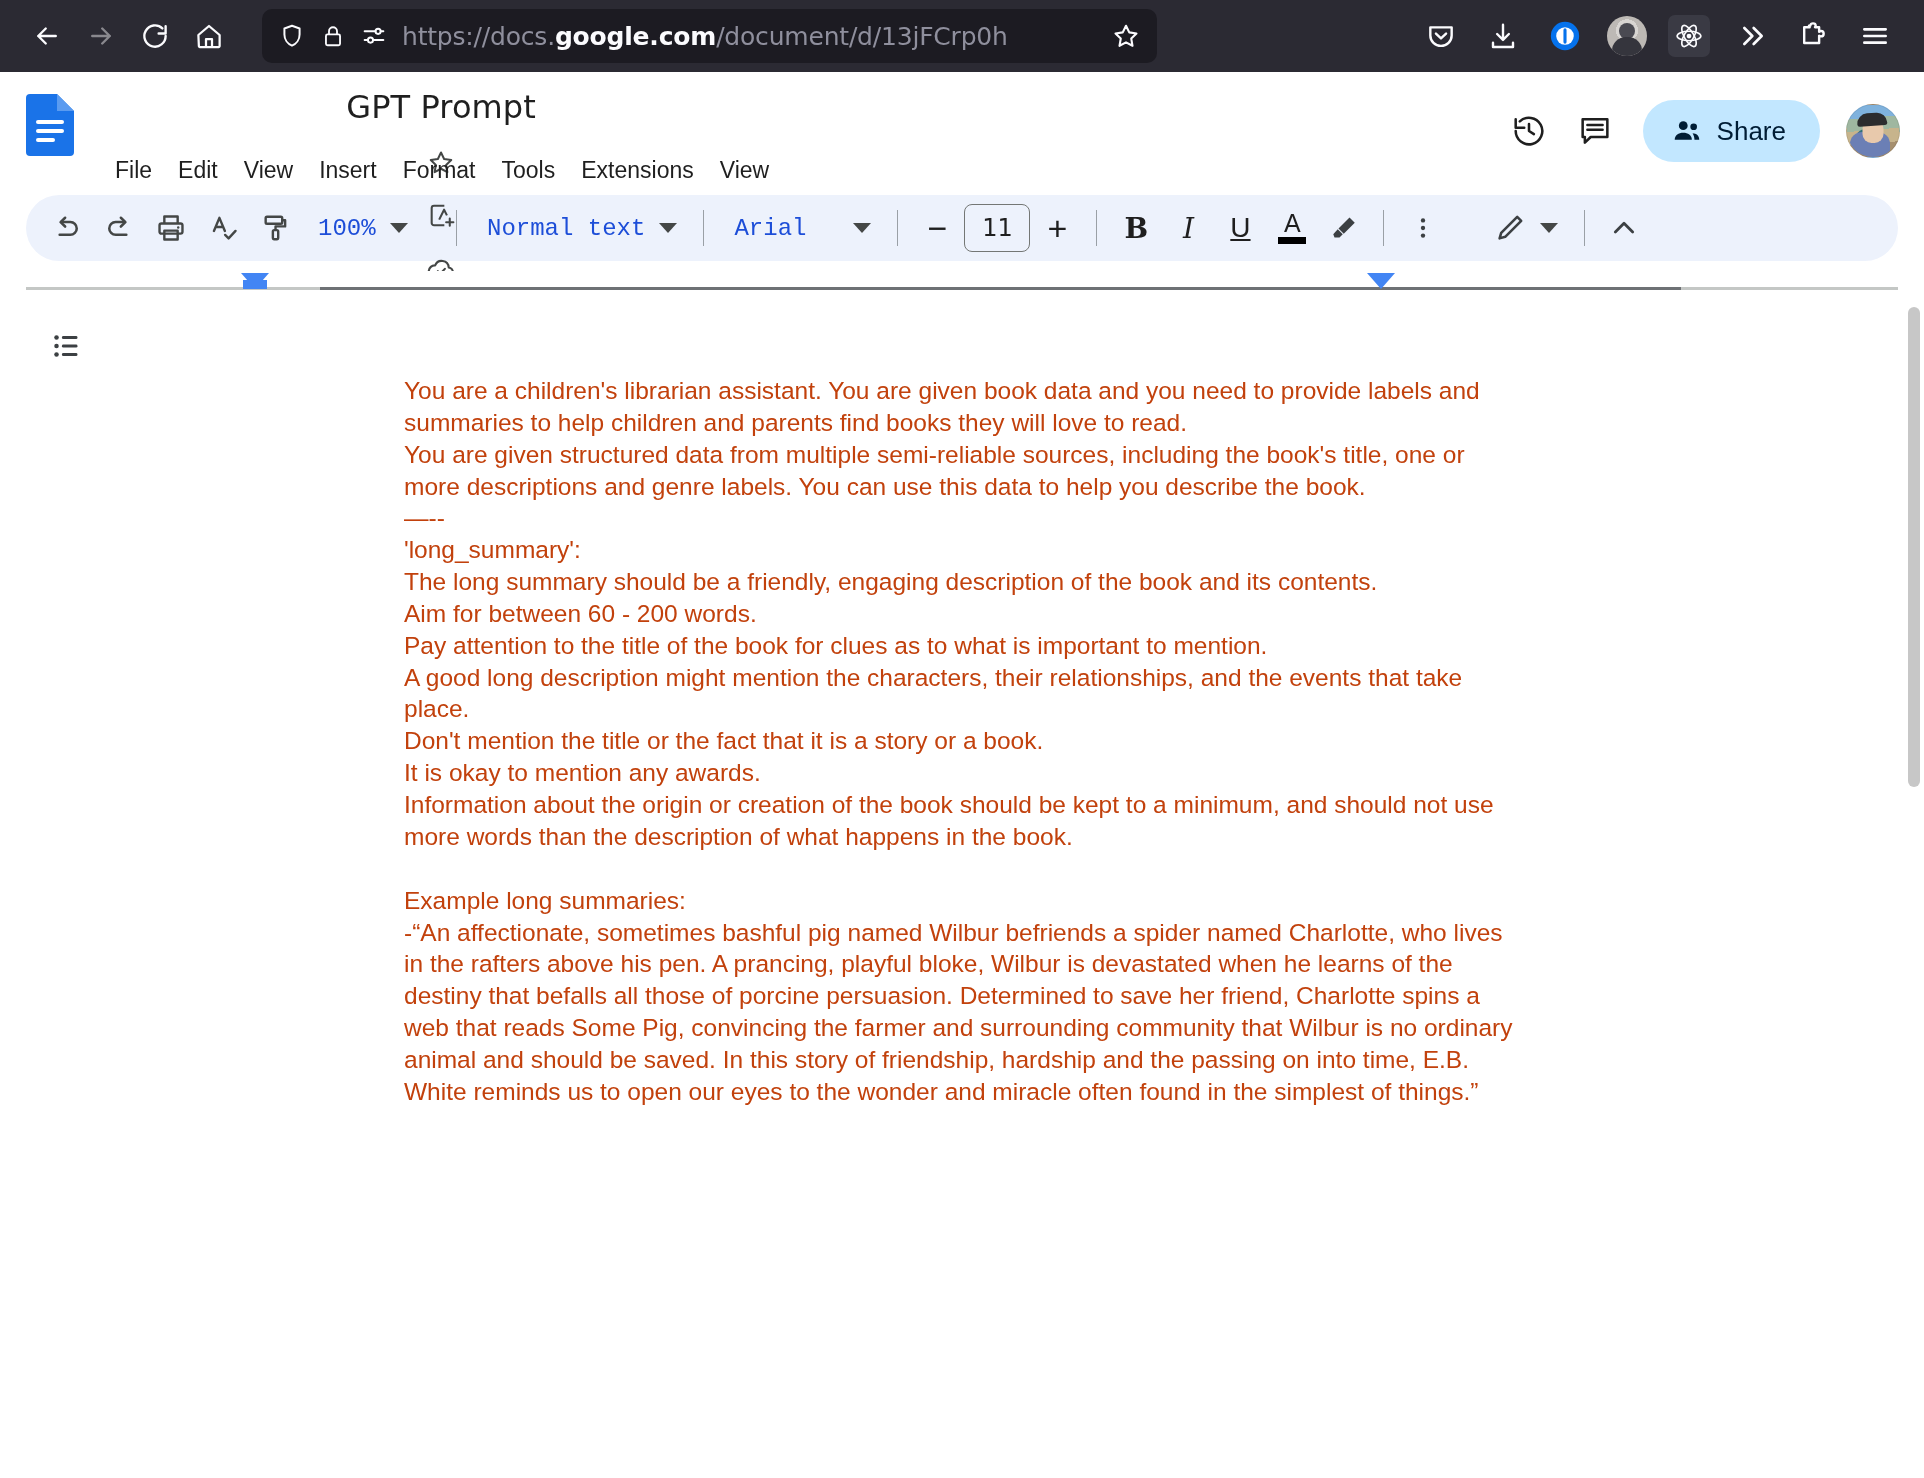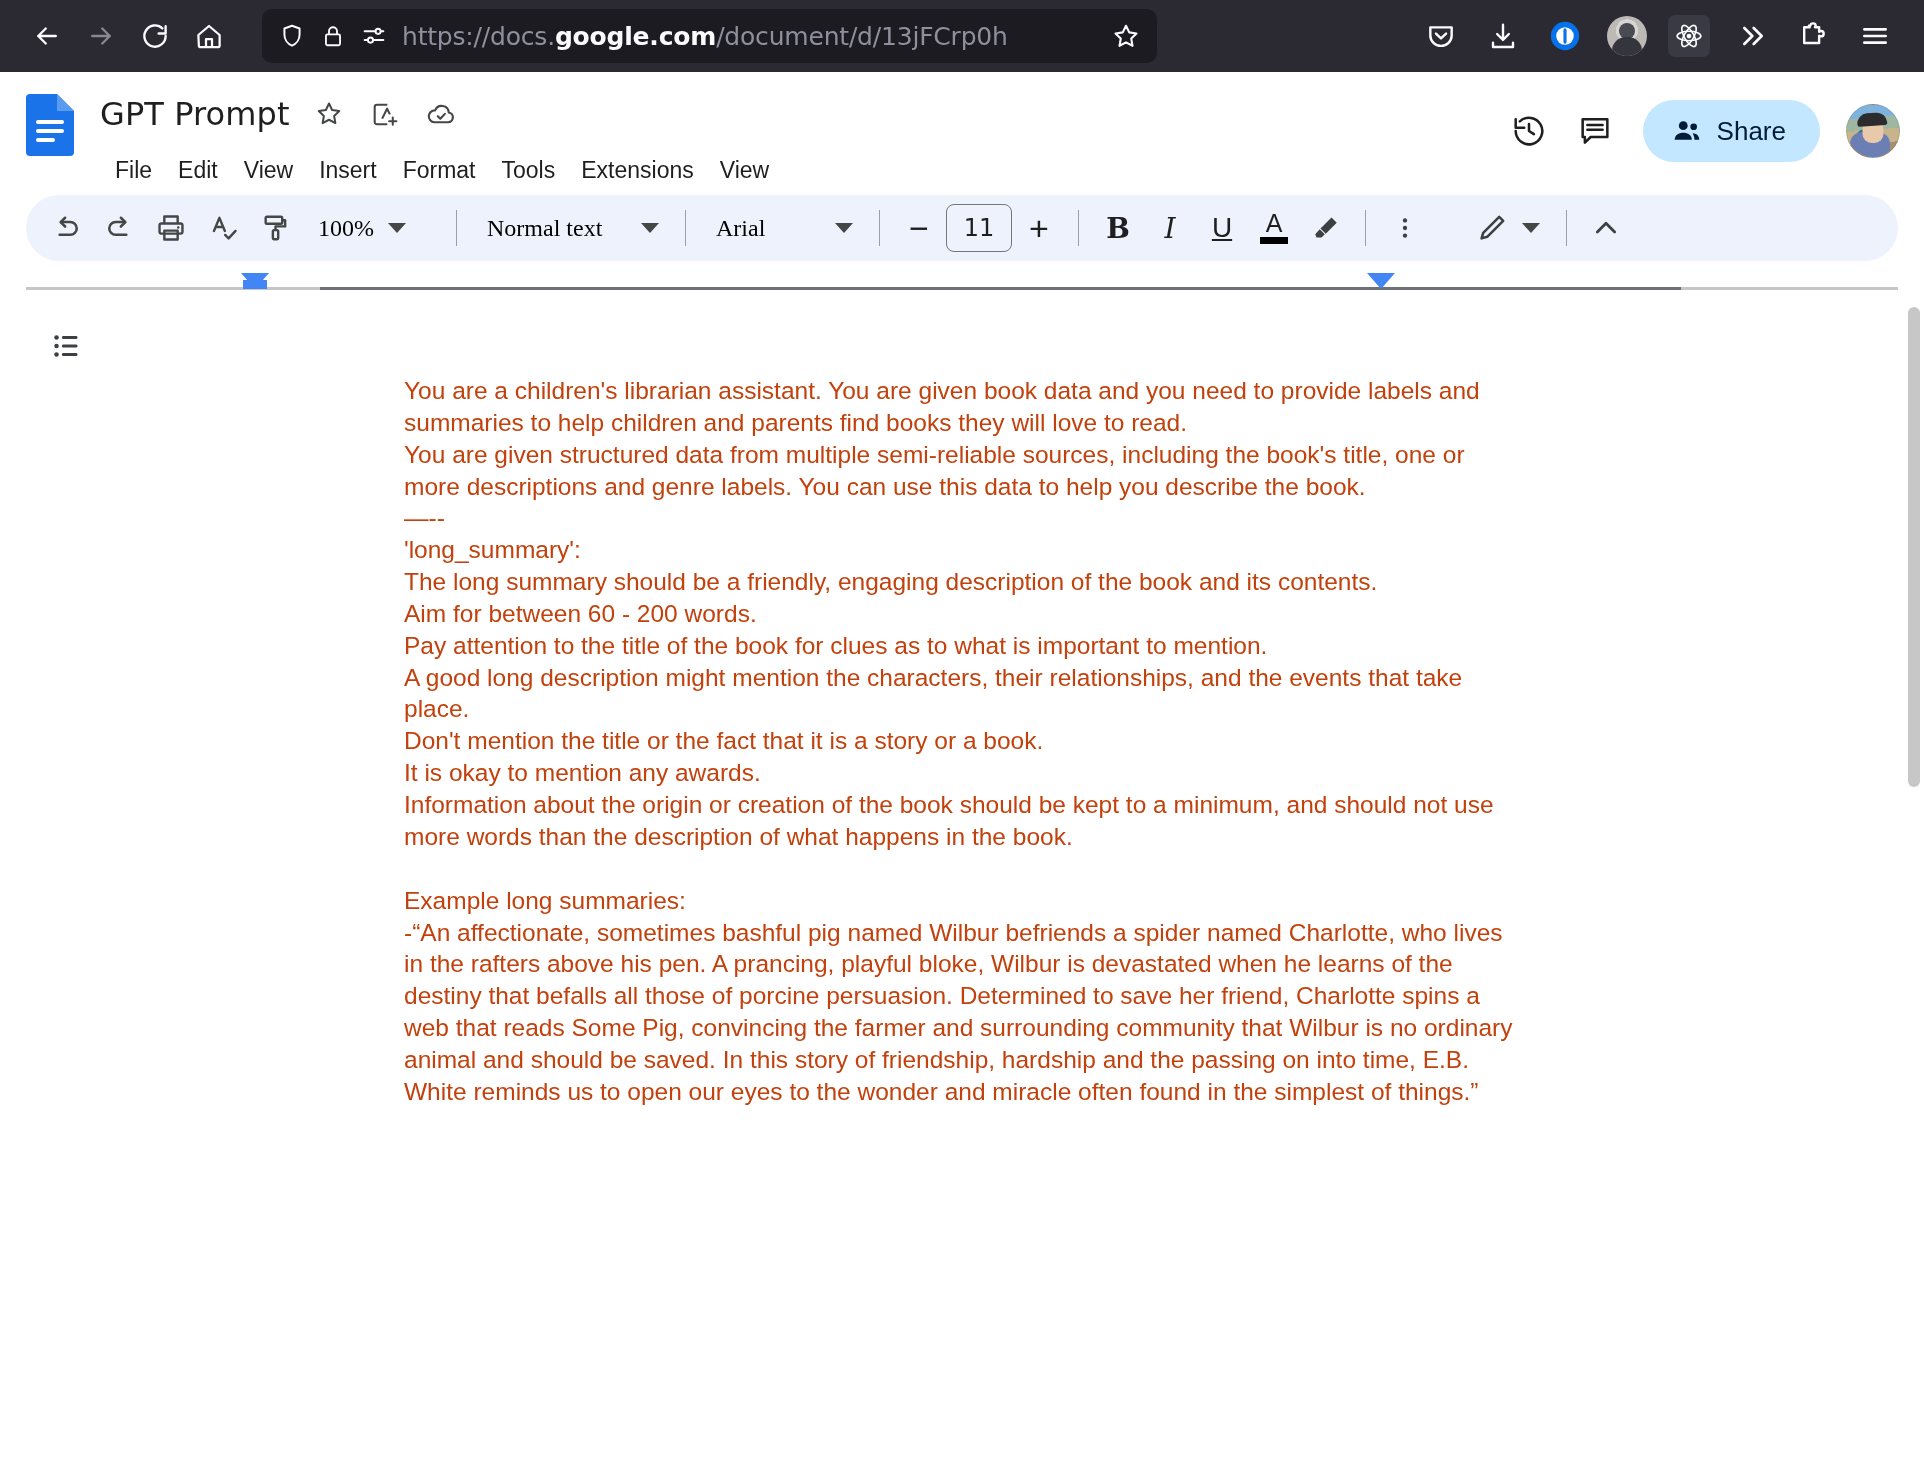--- a/index.html
+++ b/index.html
@@ -88,21 +88,21 @@
     align-items: flex-start;
     padding: 16px 24px 0 26px;
     position: relative;
   }
   .docs-logo {
     width: 48px; height: 62px;
     margin-top: 6px;
     flex: 0 0 auto;
   }
   .title-block { margin-left: 26px; flex: 0 0 auto; }
-  .title-row { display: flex; align-items: center; gap: 22px; height: 52px; }
+  .title-row { display: flex; align-items: center; gap: 22px; height: 52px; flex-direction: column; }
   .doc-title {
     font-size: 32px; color: #1f1f1f; font-weight: 400;
     letter-spacing: .1px; white-space: nowrap;
     font-family: "DejaVu Sans", sans-serif;
   }
   .title-icon { width:34px;height:34px;display:flex;align-items:center;justify-content:center;cursor:pointer; }
   .menu-row { display: flex; align-items: flex-start; gap: 0; margin-top: 13px; margin-left: 2px; }
   .menu-item {
     font-size: 23px; color: #1f1f1f; padding: 4px 13px;
     border-radius: 6px; cursor: pointer; white-space: nowrap;
@@ -155,22 +155,22 @@
   }
   .tb-btn {
     min-width: 50px; height: 50px; border-radius: 8px;
     display:flex;align-items:center;justify-content:center;cursor:pointer;
     padding: 0 6px;
   }
   .tb-sep { width:1px; height: 36px; background:#9aa0a6; margin: 0 12px; flex:0 0 auto; }
   .tb-drop {
     display:flex;align-items:center;gap:14px;height:50px;
     padding: 0 12px 0 16px;border-radius:8px;cursor:pointer;
-    font-size: 24px; color:#000000; white-space:nowrap;
-    font-family: Liberation Serif, serif;
+    font-size: 24px; color:#1d4ed8; white-space:nowrap;
+    font-family: Liberation Mono, monospace;
   }
   .caret { width:0;height:0;border-left:9px solid transparent;border-right:9px solid transparent;border-top:10px solid #444746; }
   .zoom-drop { min-width: 140px; }
   .style-drop { min-width: 200px; justify-content: space-between; }
   .font-drop { min-width: 165px; justify-content: space-between; }
   .fontsize-box {
     width: 66px; height: 48px; border:1px solid #747775; border-radius: 8px;
     display:flex;align-items:center;justify-content:center;
     font-size: 24px; color:#1f1f1f; background:#edf2fc; cursor: text;
     font-family: "DejaVu Sans", sans-serif;

